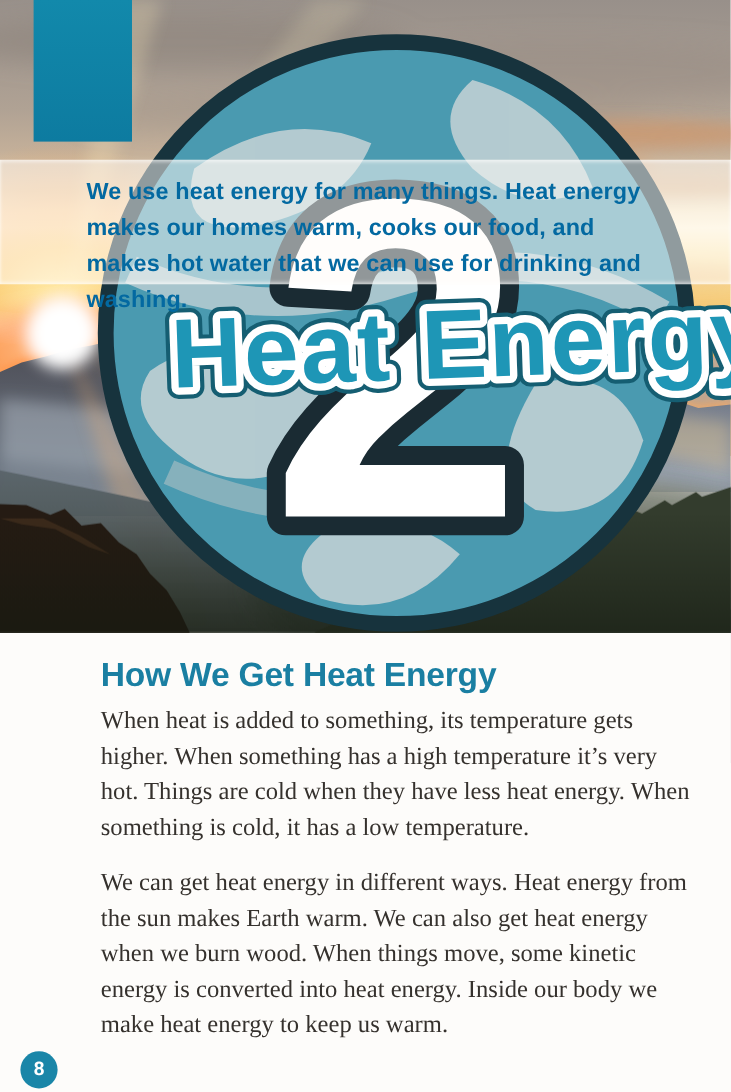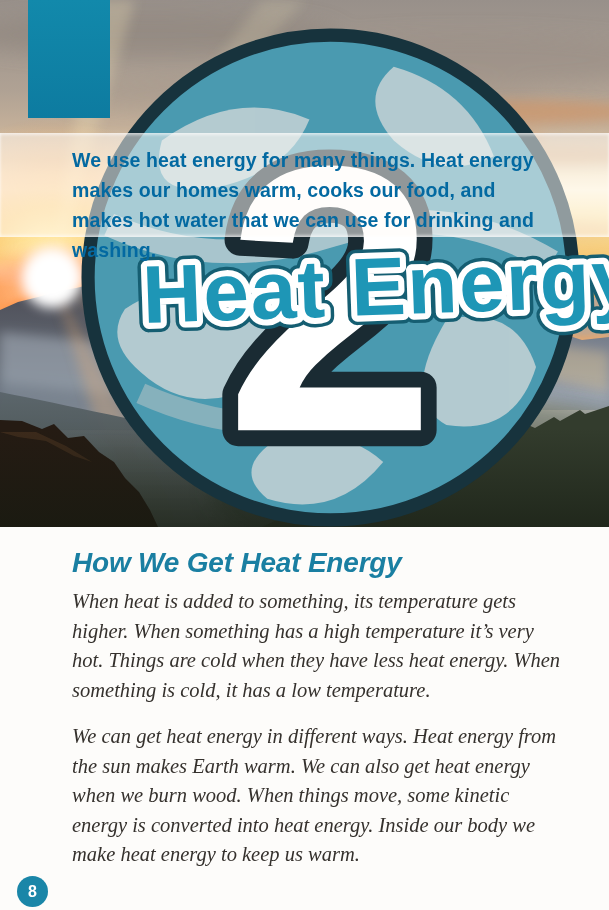--- a/index.html
+++ b/index.html
@@ -27,21 +27,21 @@
     position:absolute;left:0;top:133px;width:609px;height:104px;
     background:rgba(255,252,248,0.52);
     box-shadow:inset 0 2px 3px rgba(255,255,255,.55), inset 0 -2px 3px rgba(255,255,255,.55);
   }
   .intro-band p{
     margin:12px 0 0 72px;width:482px;
     font-weight:bold;font-size:19.5px;line-height:30px;
     color:#0369a1;letter-spacing:.1px;
   }
   
-  .body-section{position:absolute;left:4px;top:527px;width:535px;font-style:italic;}
+  .body-section{position:absolute;left:16px;top:527px;width:535px;}
   .section-heading{
     margin:20px 0 8px 68px;
     font-size:28px;font-weight:bold;color:#1a7fa2;letter-spacing:-.2px;
   }
   .body-section p{
     margin:0 0 17px 68px;width:492px;
     font-family:"Liberation Serif",serif;
     font-size:20.5px;line-height:29.5px;color:#35312d;
   }
   

